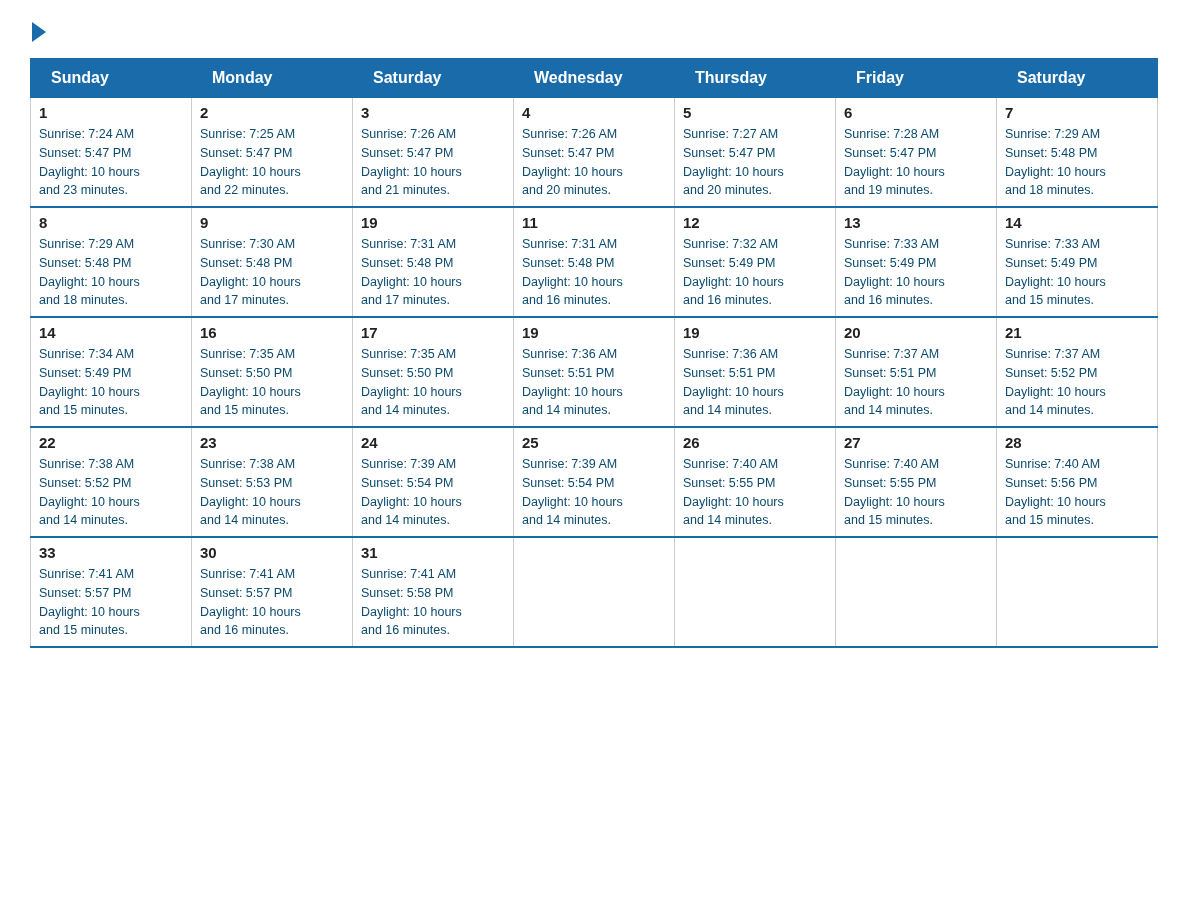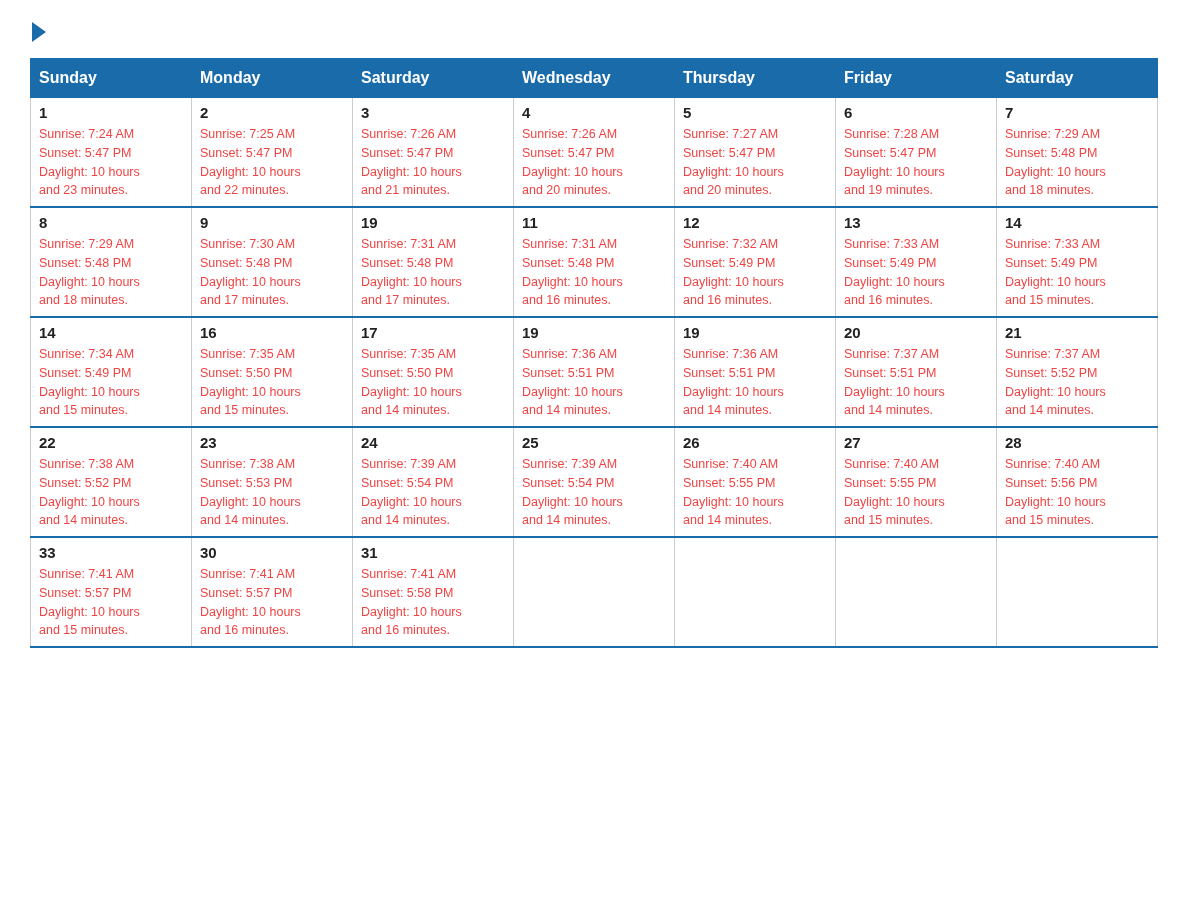--- a/index.html
+++ b/index.html
@@ -64,21 +64,21 @@
     .calendar-table {
       width: 100%;
       border-collapse: collapse;
       border: 1px solid #999;
     }
     .calendar-table th {
       background-color: #1a6baa;
       color: #fff;
       font-size: 16px;
       font-weight: bold;
-      padding: 10px 8px;
+      padding: 10px 20px;
       text-align: left;
       border: 1px solid #1a6baa;
     }
     .calendar-table td {
       vertical-align: top;
       padding: 6px 8px;
       border: 1px solid #ccc;
       width: 14.28%;
       min-height: 100px;
       font-size: 13px;
@@ -87,21 +87,21 @@
     .day-number {
       font-size: 15px;
       font-weight: bold;
       color: #222;
       display: block;
       margin-bottom: 4px;
     }
     .day-info {
       font-size: 12.5px;
       line-height: 1.5;
-      color: #ef4444;
+      color: #0c4a6e;
     }
     .empty-cell {
       background: #fff;
     }
     tr.week-row td {
       border-bottom: 2px solid #1a6baa;
     }
   </style>
 </head>
 <body>

